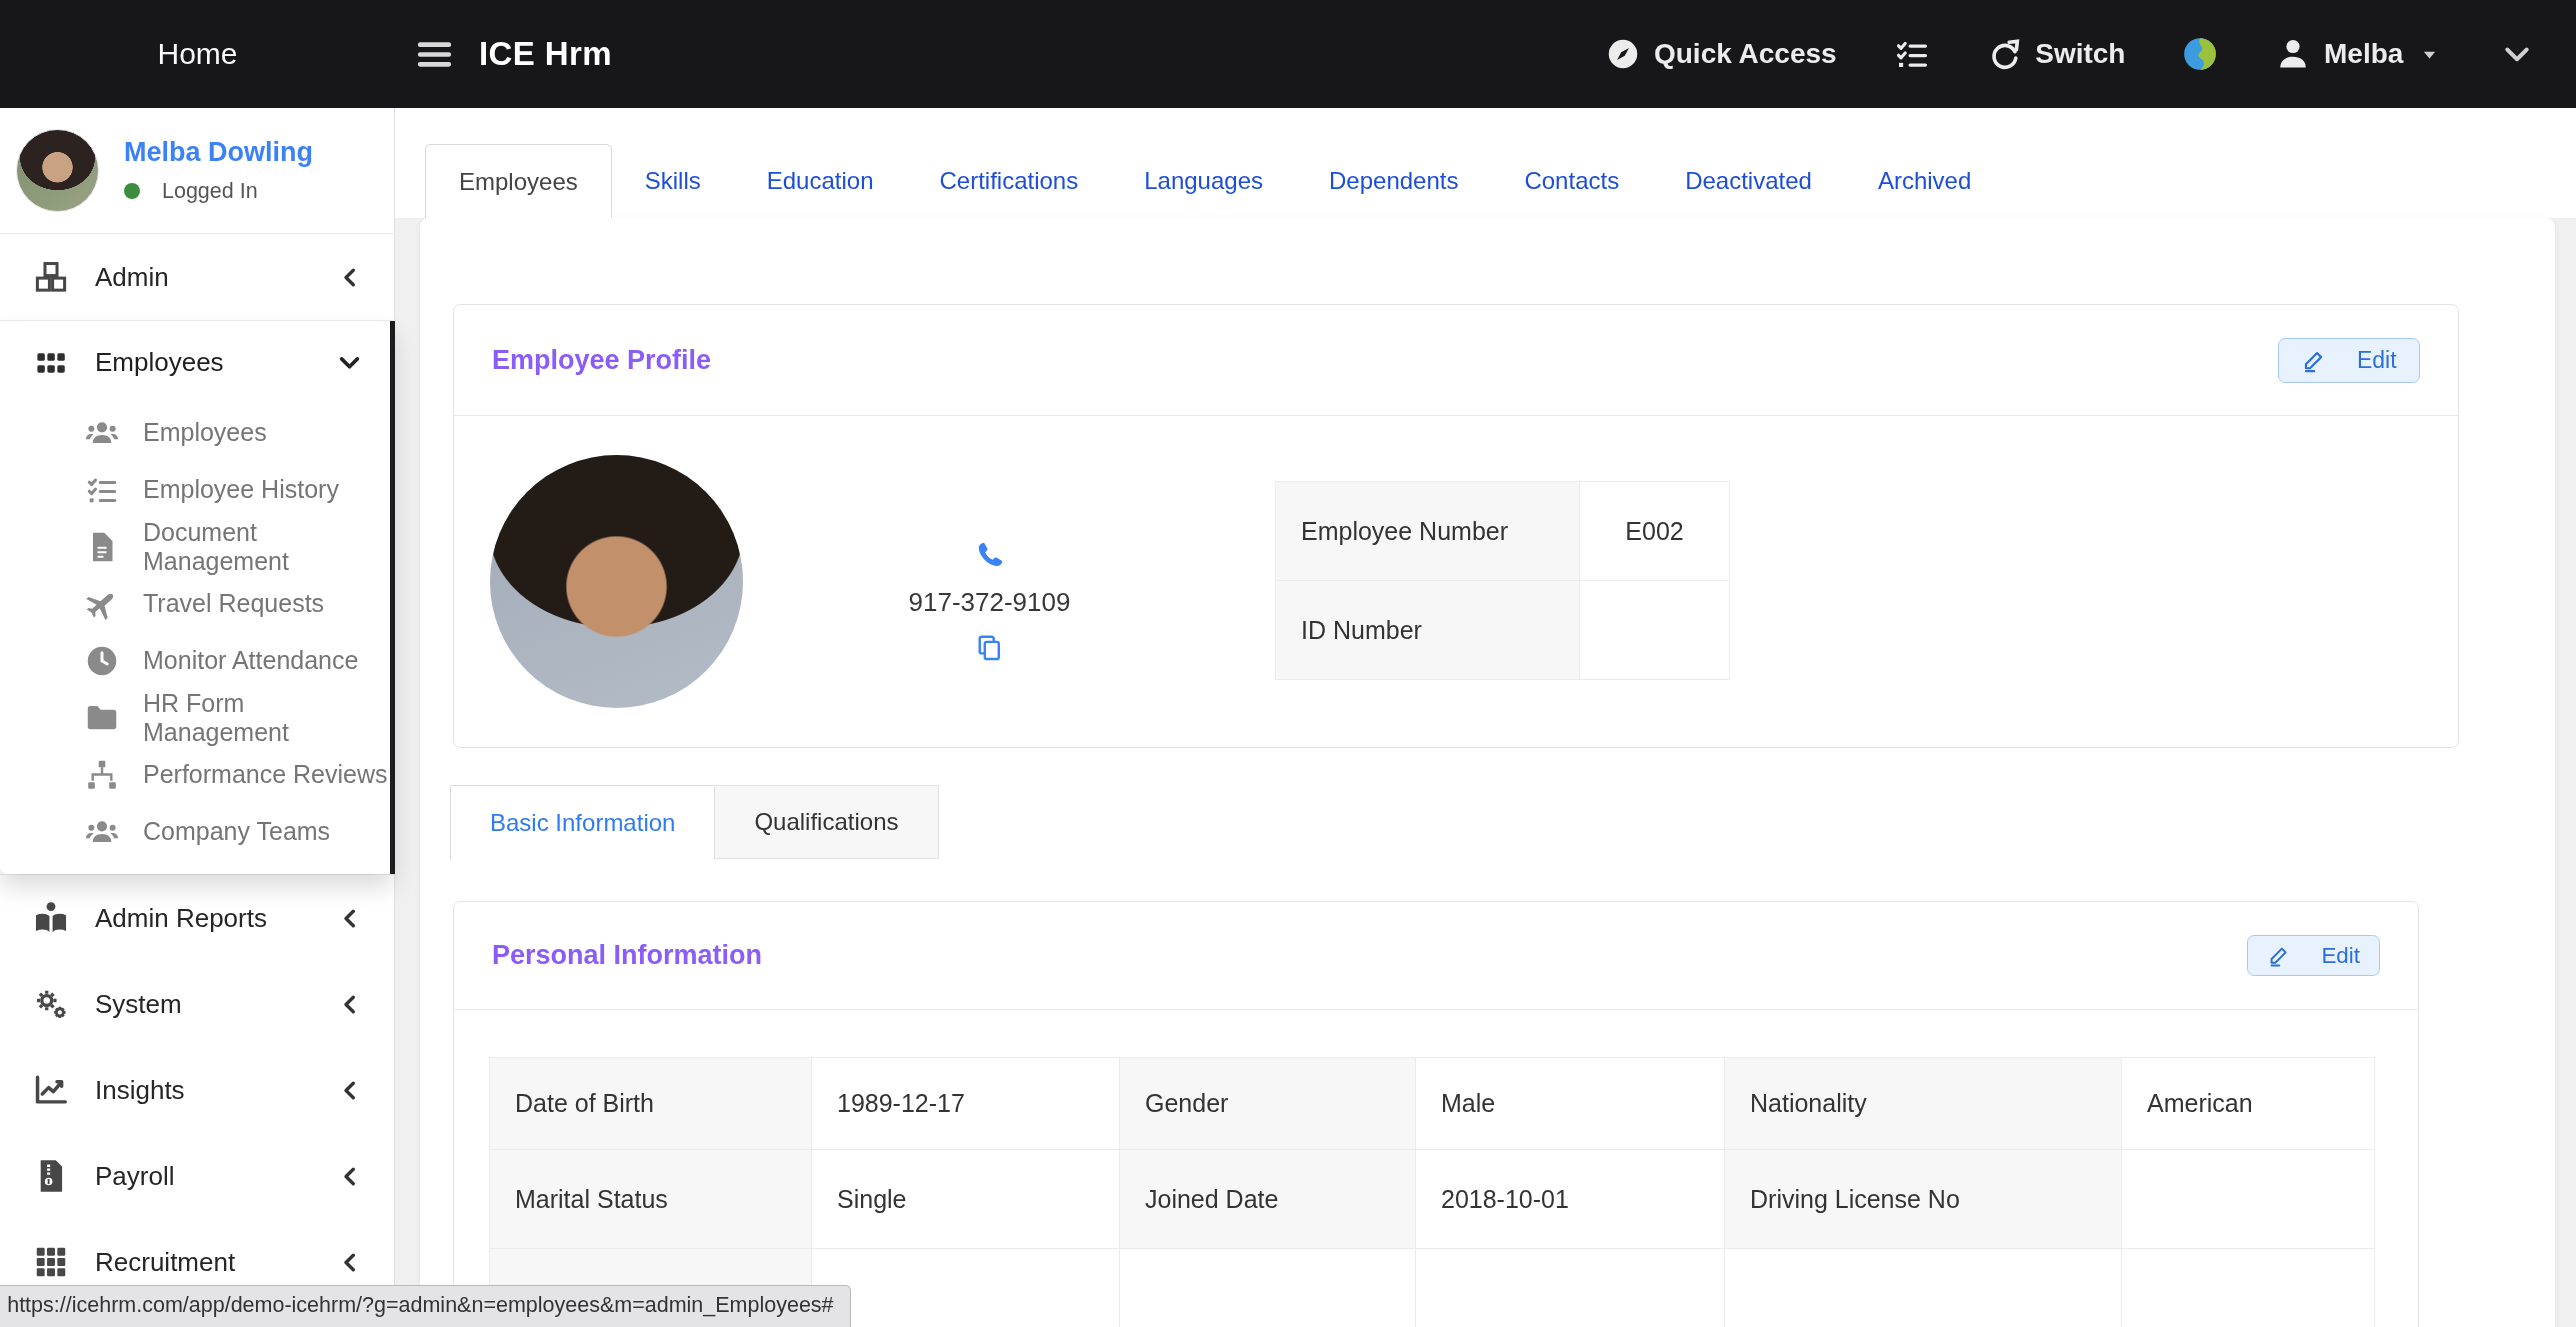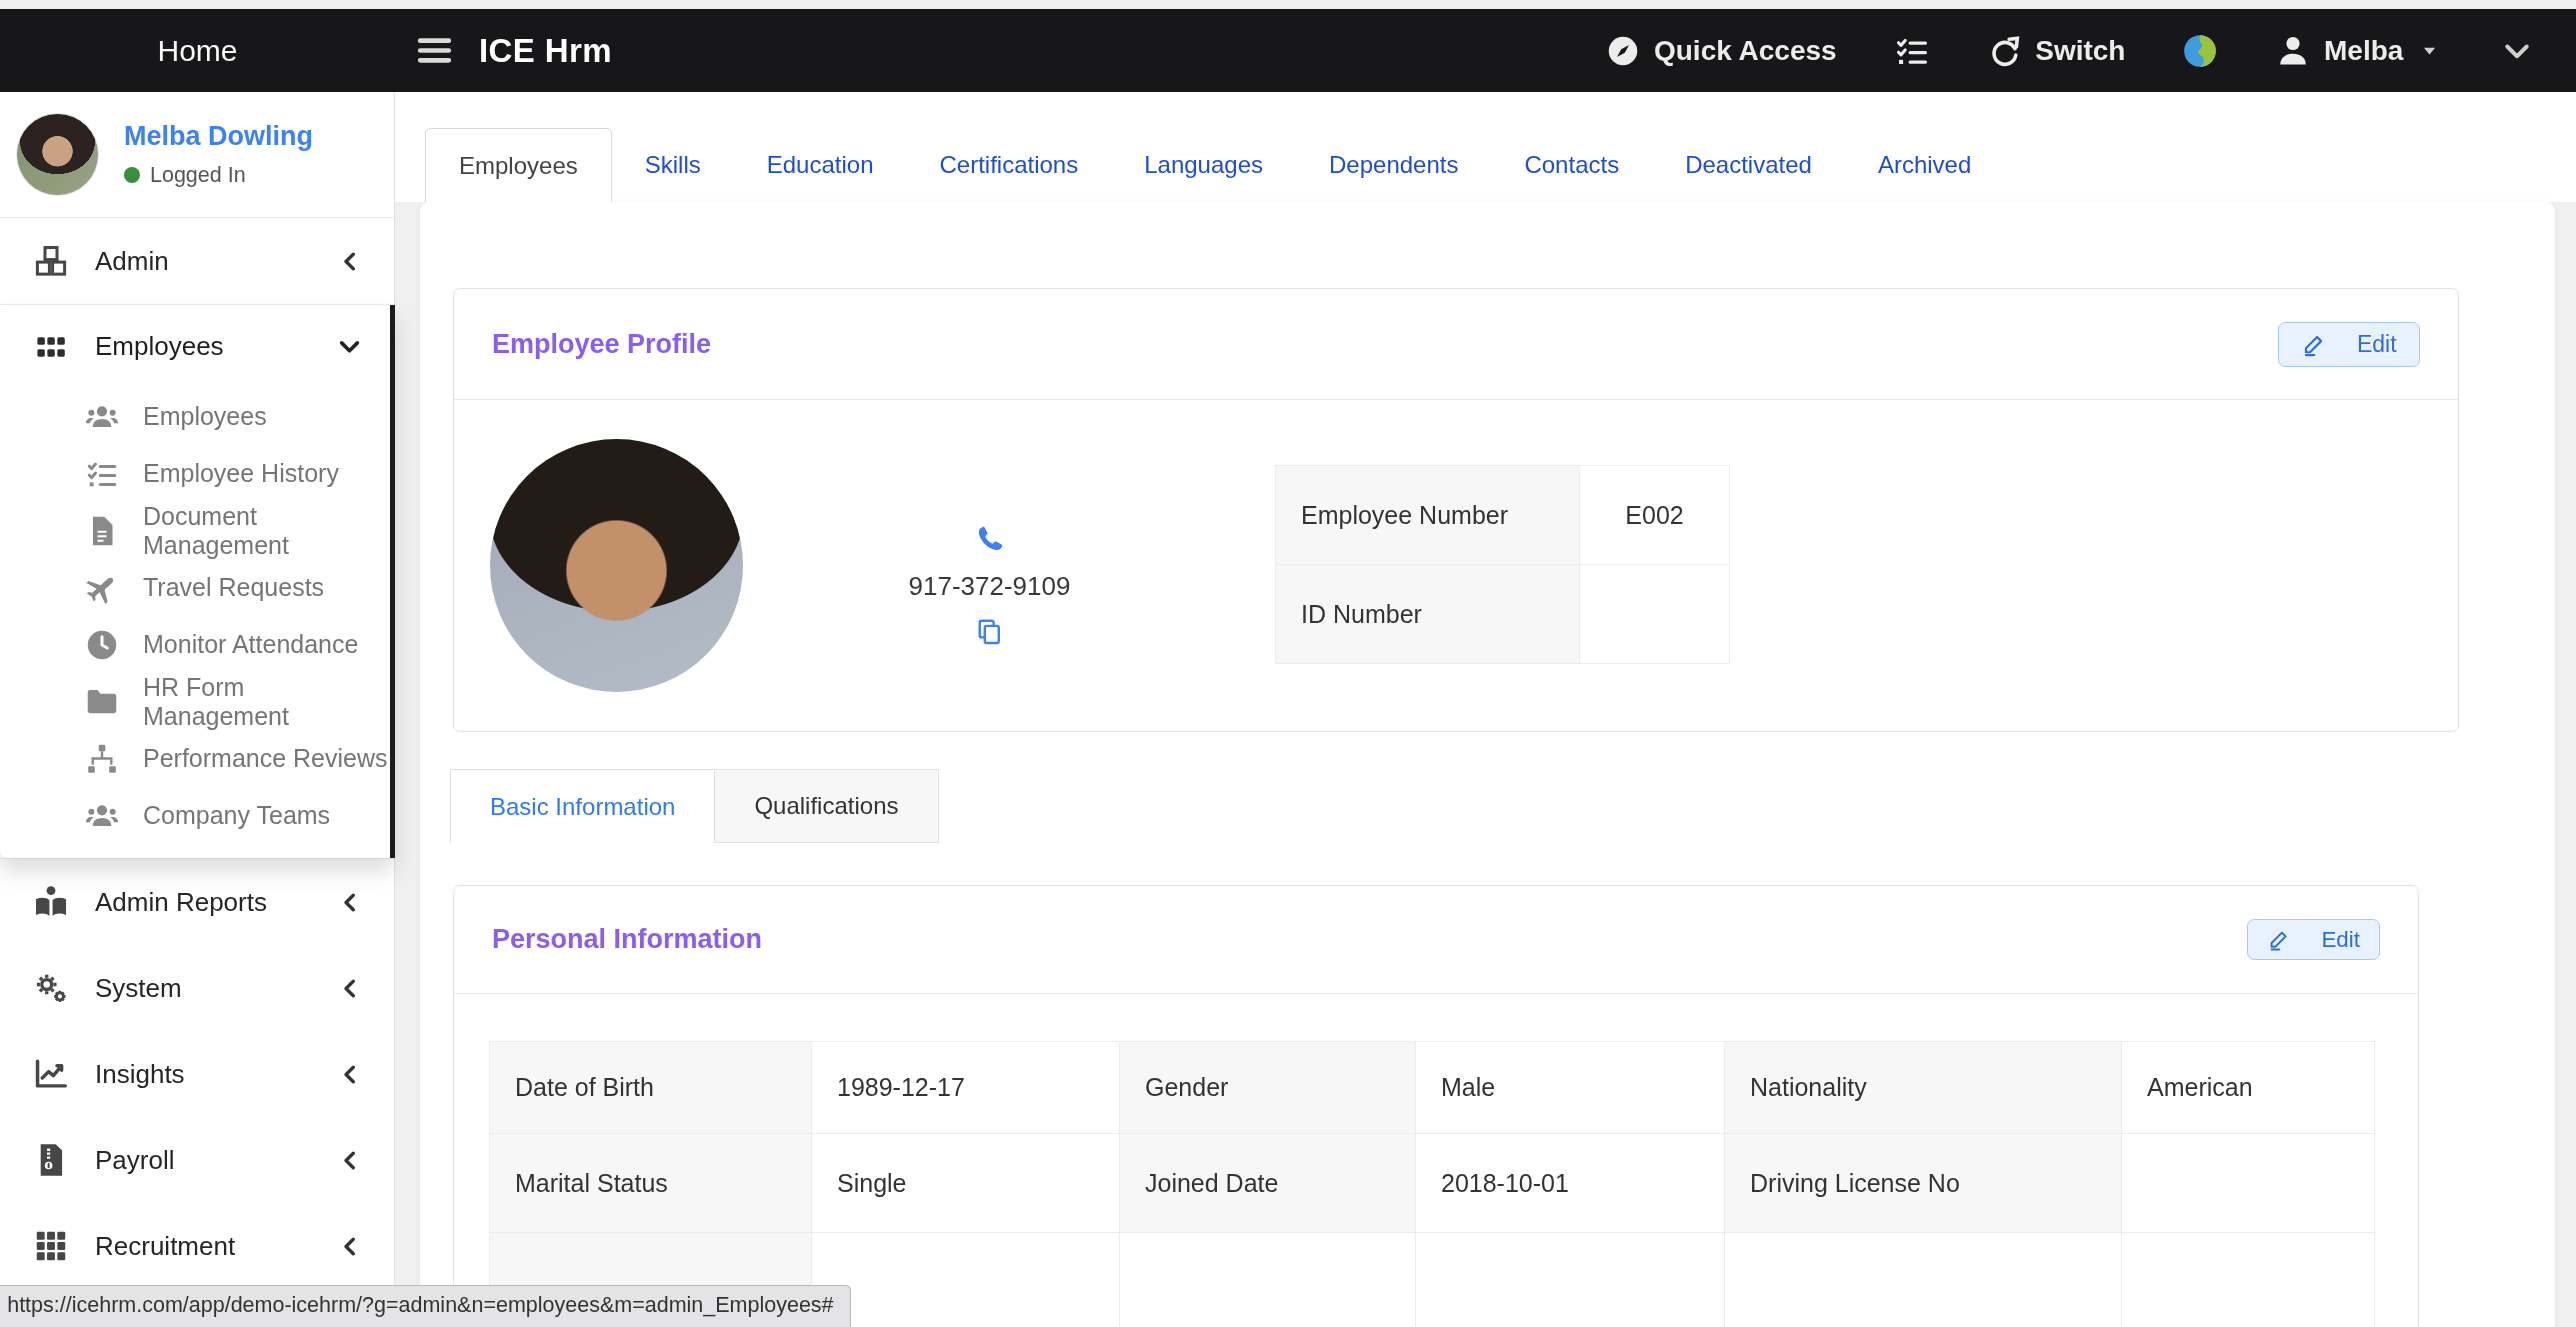--- a/index.html
+++ b/index.html
@@ -1,20 +1,20 @@
 <!DOCTYPE html>
 <html style="font-size:14.4px"><head>
 <meta charset="utf-8">
 <style>
   * { margin:0; padding:0; box-sizing:border-box; }
   html,body { width:2576px; height:1327px; overflow:hidden;
     font-family:"Liberation Sans", sans-serif; background:#f0f0f0; color:#333; }
 
   
-  .topbar { height:83px; background:#17171a; display:flex; align-items:center; color:#ececec;margin-top:9px; }
+  .topbar { height:108px; background:#17171a; display:flex; align-items:center; color:#ececec; }
   .tb-home { width:395px; text-align:center; font-size:30px; color:#fafafa; }
   .tb-burger { margin-left:18px; width:43px; height:43px; color:#d9d9d9; cursor:pointer; }
   .tb-brand { font-size:33px; font-weight:700; color:#fff; margin-left:23px; letter-spacing:0.4px; }
   .tb-right { margin-left:auto; display:flex; align-items:center; gap:56px; padding-right:41px; }
   .tb-item { display:flex; align-items:center; gap:12.6px; font-size:28px; font-weight:600; color:#ececec; cursor:pointer; }
   .tb-ic { width:36px; height:36px; }
   .tb-ic-lone { width:38px; height:38px; color:#ececec; cursor:pointer; }
   .tb-caret { width:27px; height:27px; color:#cfcfcf; }
   .tb-chev { width:36px; height:36px; color:#cfcfcf; cursor:pointer; }
 
@@ -24,21 +24,21 @@
   
   .sidebar { width:395px; background:#fff; border-right:0.9px solid #e2e2e2; flex-shrink:0; position:relative; z-index:2; }
   .user-panel { height:126px; display:flex; align-items:center; padding:0 16px; border-bottom:0.9px solid #e9e9e9; }
   .avatar { width:83px; height:83px; border-radius:50%; flex-shrink:0; border:1.8px solid #e8e8e8;
     background:
       radial-gradient(circle at 50% 46%, #c9a183 0 25%, rgba(0,0,0,0) 26%),
       radial-gradient(ellipse 46% 40% at 50% 34%, #2c2320 0 100%, rgba(0,0,0,0) 101%),
       linear-gradient(140deg,#7f9070,#98a383); }
   .user-meta { margin-left:25px; }
   .user-name { font-size:27px; font-weight:700; color:#3b82f6; }
-  .user-status { margin-top:10.8px; display:flex; align-items:center; gap:10px; font-size:21.5px; color:#555; }
+  .user-status { margin-top:10.8px; display:flex; align-items:center; gap:22px; font-size:21.5px; color:#555; }
   .dot { width:16px; height:16px; border-radius:50%; }
 
   .nav-row { height:86px; display:flex; align-items:center; padding:0 30.5px 0 32px; cursor:pointer; }
   .nav-row .nic { width:38px; height:38px; color:#474747; flex-shrink:0; }
   .nav-row .nlabel { margin-left:25px; font-size:26px; color:#262626; }
   .nav-row .nchev { margin-left:auto; width:27px; height:27px; color:#333; }
   .divider { border-top:0.9px solid #ececec; }
 
   .emp-group { position:relative; background:#fff; box-shadow:0 12.6px 23px rgba(0,0,0,.14); border-radius:0 0 7.2px 7.2px; padding-bottom:14.4px; }
   .emp-group::after { content:""; position:absolute; top:0; bottom:0; right:-0.9px; width:4.5px; background:#1c1c1e; }

